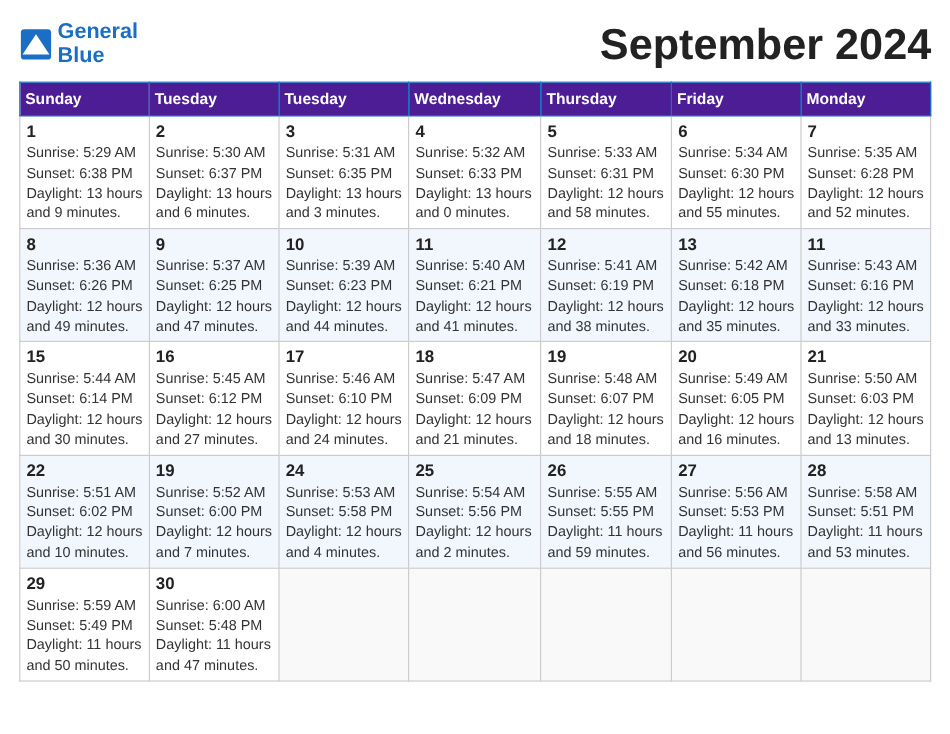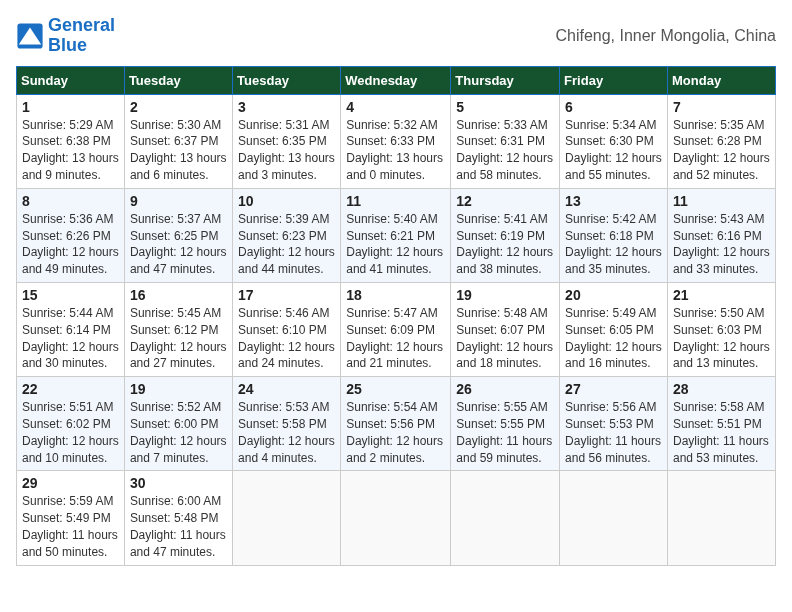--- a/index.html
+++ b/index.html
@@ -45,21 +45,21 @@
     .location-title {
       font-size: 16px;
       color: #555;
     }
     table {
       width: 100%;
       border-collapse: collapse;
       font-size: 11px;
     }
     thead tr th {
-      background: #14532d;
+      background: #4c1d95;
       color: #fff;
       padding: 6px 4px;
       text-align: left;
       font-size: 13px;
       font-weight: bold;
       border: 1px solid #1a6fc4;
     }
     tbody tr td {
       border: 1px solid #ccc;
       padding: 4px 5px;
@@ -95,21 +95,21 @@
     <svg class="logo-icon" viewBox="0 0 40 40">
       <rect x="2" y="2" width="36" height="36" rx="4" fill="#1a6fc4"></rect>
       <polygon points="20,8 36,32 4,32" fill="white"></polygon>
     </svg>
     <div class="logo-text">
       <div><span>General</span></div>
       <div><span>Blue</span></div>
     </div>
   </div>
   <div class="title-section">
-    <div class="location-title">Chifeng, Inner Mongolia, China</div>
+    <div class="month-title">September 2024</div>
   </div>
 </div>
 
 <table>
   <thead>
     <tr>
       <th>Sunday</th>
       <th>Tuesday</th>
       <th>Tuesday</th>
       <th>Wednesday</th>

